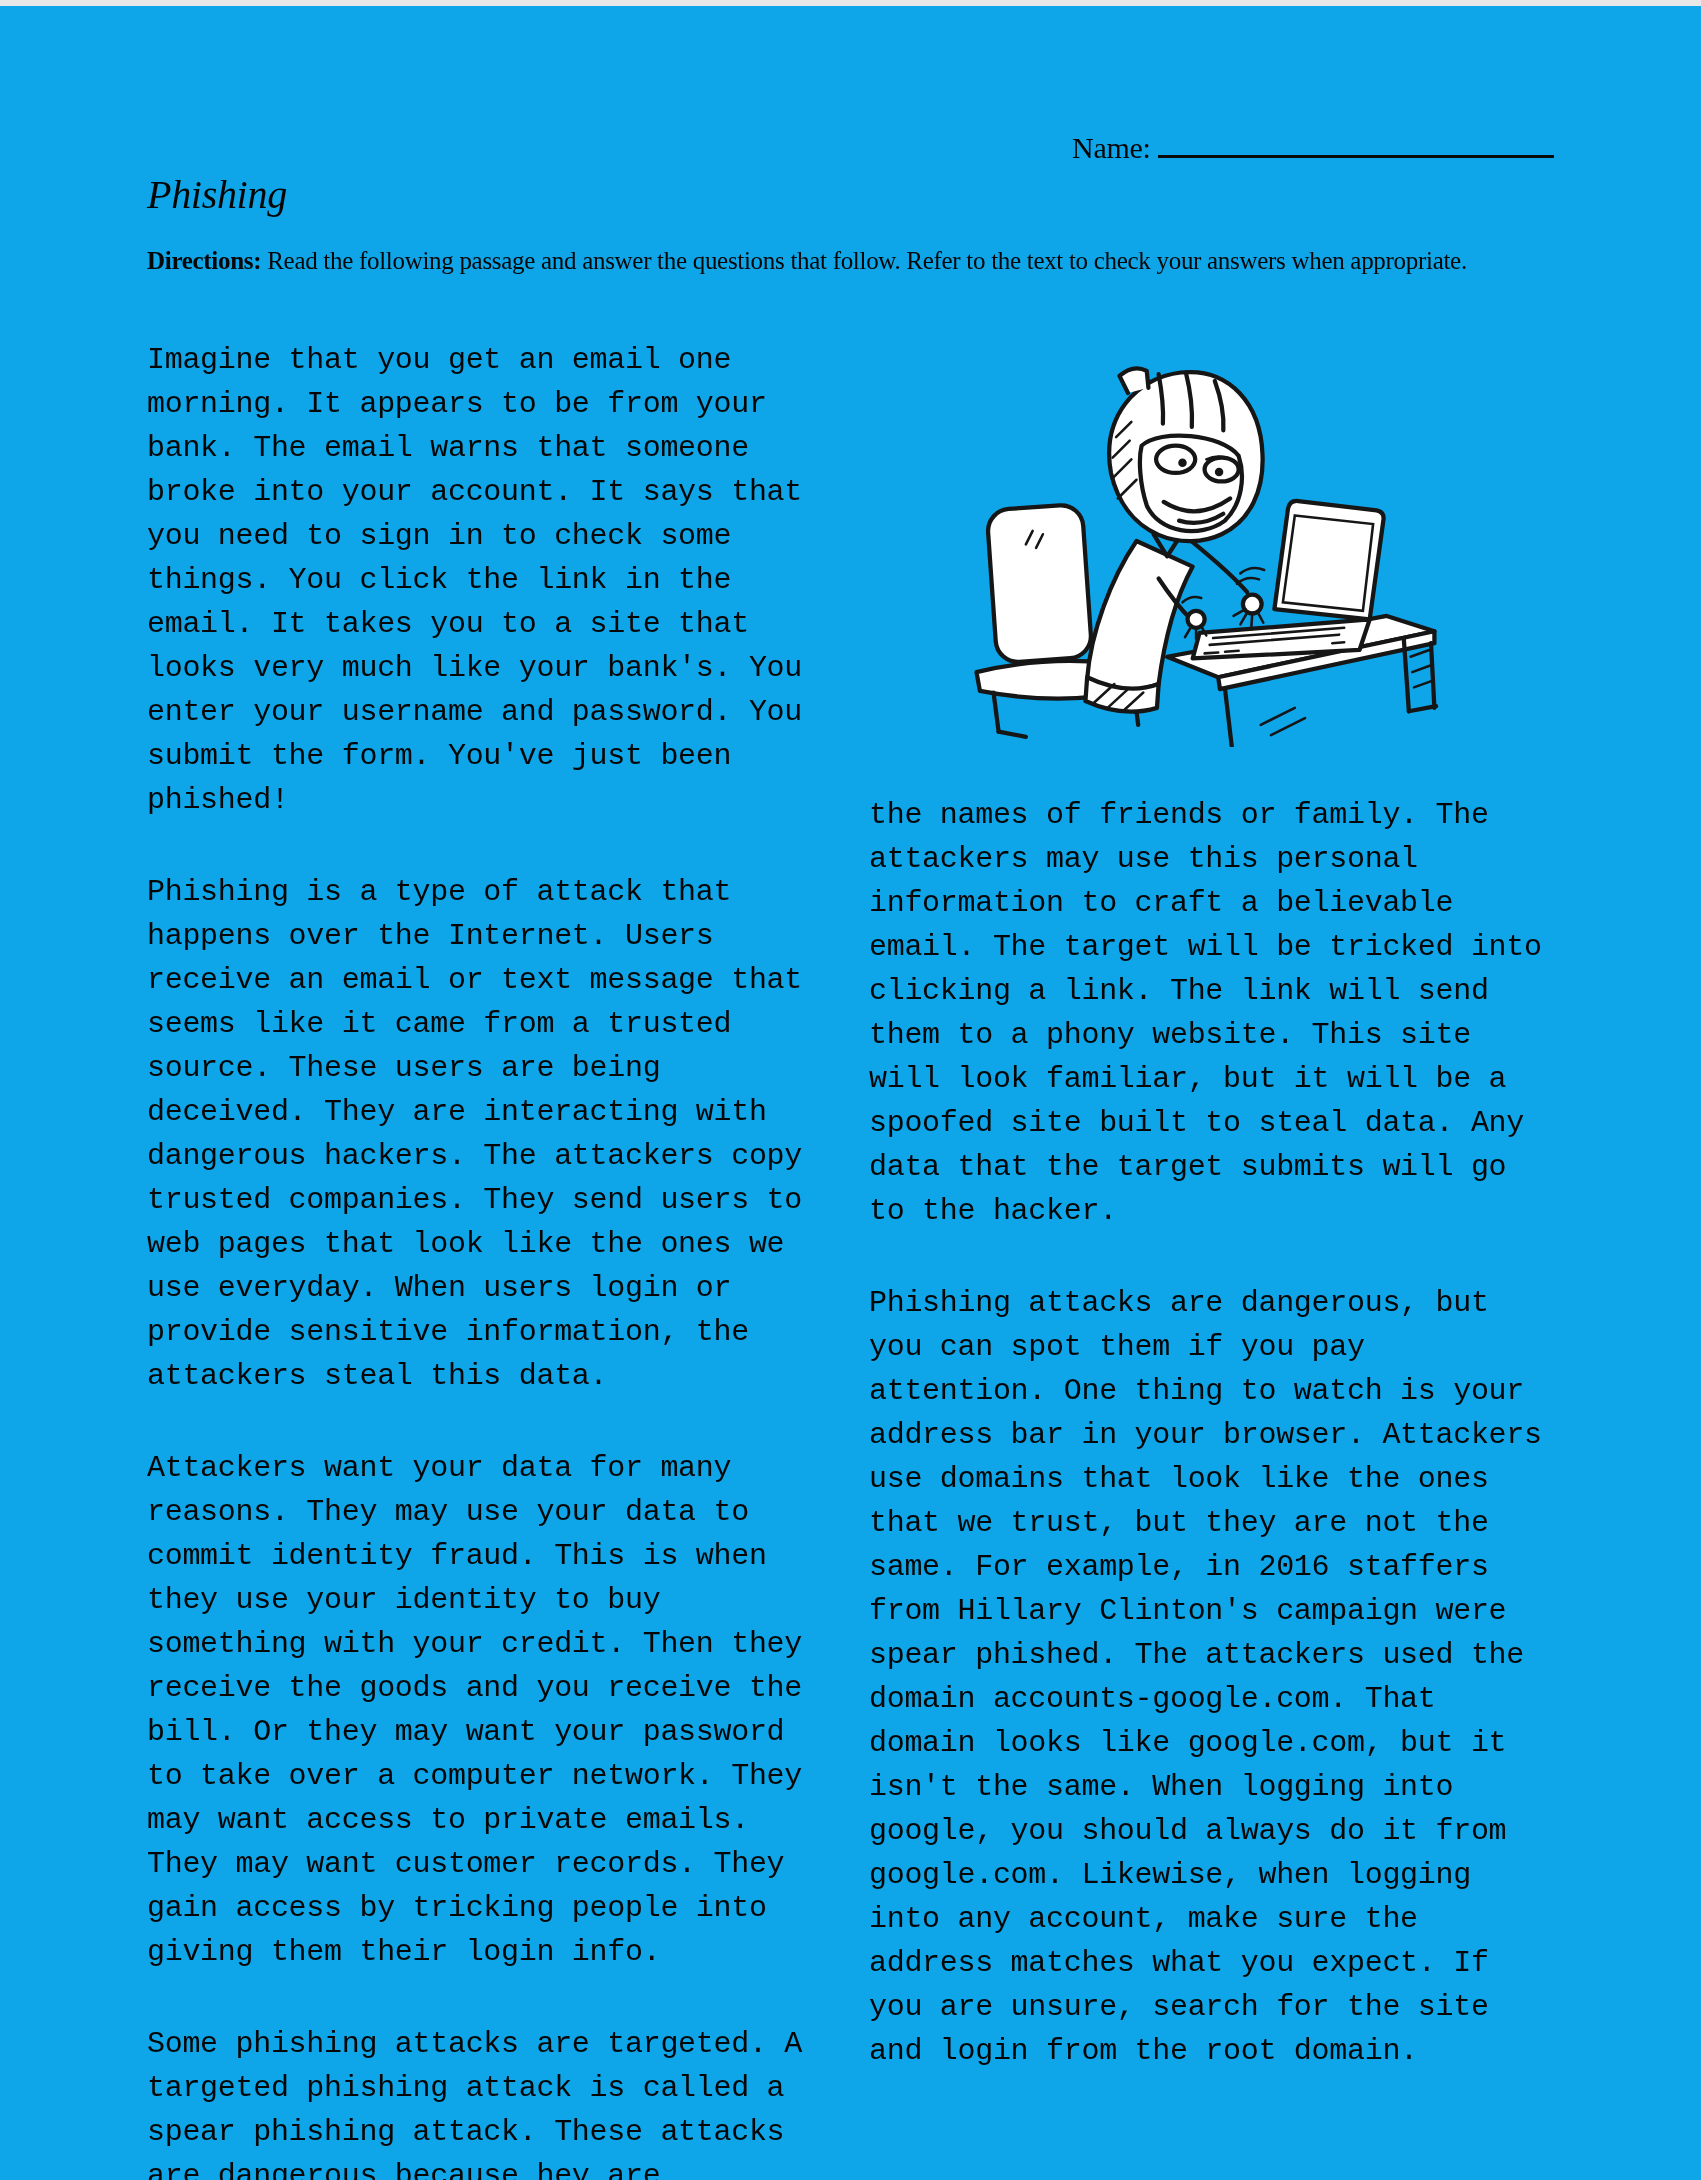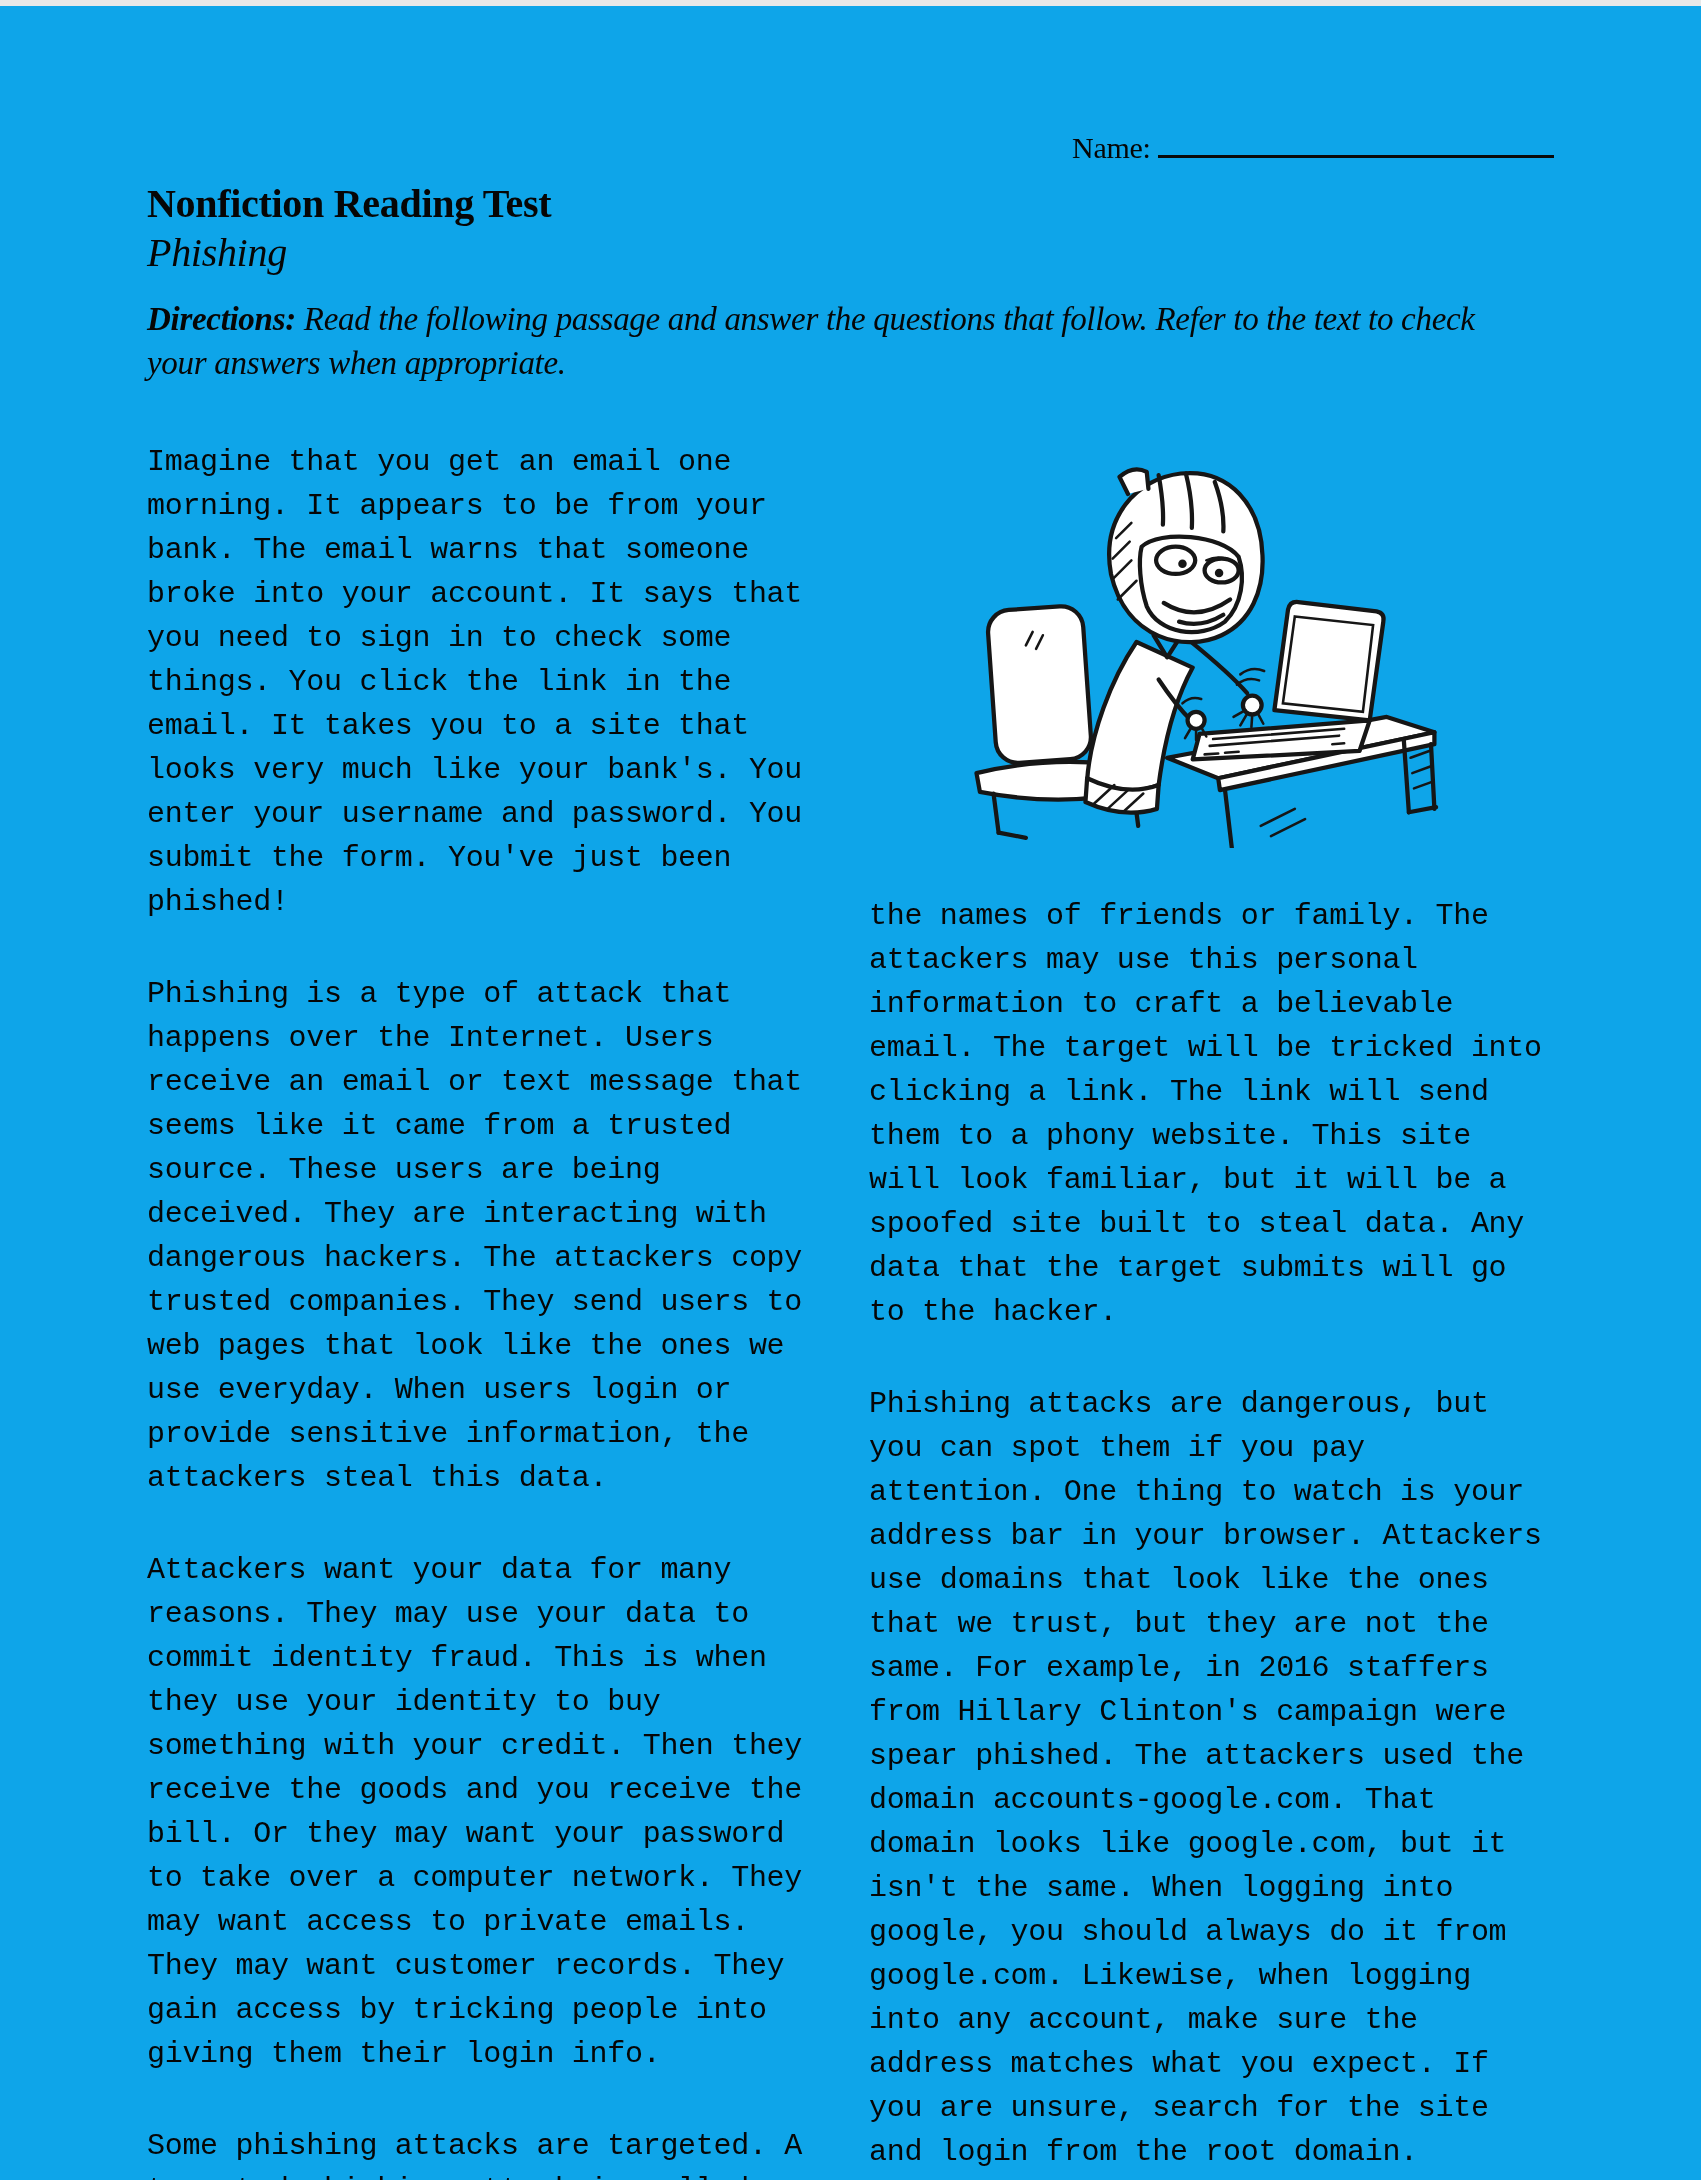--- a/index.html
+++ b/index.html
@@ -41,24 +41,23 @@
     margin:0;
     font-size:40px;
     line-height:49px;
     font-weight:normal;
     font-style:italic;
     letter-spacing:-0.3px;
   }
   .directions{
     margin:20.4px 0 0 0;
     width:1329px;
-    font-size:33px;
+    font-size:25px;
     line-height:44px;
     letter-spacing:-0.3px;
-    font-style:italic;
   }
   .columns{
     margin-top:55px;
     display:flex;
     gap:37px;
     align-items:flex-start;
     font-family:Liberation Mono, monospace;
   }
   .col{
     width:692px;
@@ -81,21 +80,20 @@
 </head>
 <body>
 
 <div class="page">
 
   <div class="name-row">
     <span class="name-label">Name:</span>
     <span class="name-line"></span>
   </div>
 
-  <h1 class="title">Nonfiction Reading Test</h1>
   <h2 class="subtitle">Phishing</h2>
 
   <p class="directions"><strong>Directions:</strong><span> Read the following passage and answer the questions that follow. Refer to the text to check your answers when appropriate.</span></p>
 
   <div class="columns">
 
     <div class="col">
       <p>Imagine that you get an email one morning. It appears to be from your bank. The email warns that someone broke into your account. It says that you need to sign in to check some things. You click the link in the email. It takes you to a site that looks very much like your bank's. You enter your username and password. You submit the form. You've just been phished!</p>
       <p>Phishing is a type of attack that happens over the Internet. Users receive an email or text message that seems like it came from a trusted source. These users are being deceived. They are interacting with dangerous hackers. The attackers copy trusted companies. They send users to web pages that look like the ones we use everyday. When users login or provide sensitive information, the attackers steal this data.</p>
       <p>Attackers want your data for many reasons. They may use your data to commit identity fraud. This is when they use your identity to buy something with your credit. Then they receive the goods and you receive the bill. Or they may want your password to take over a computer network. They may want access to private emails. They may want customer records. They gain access by tricking people into giving them their login info.</p>

